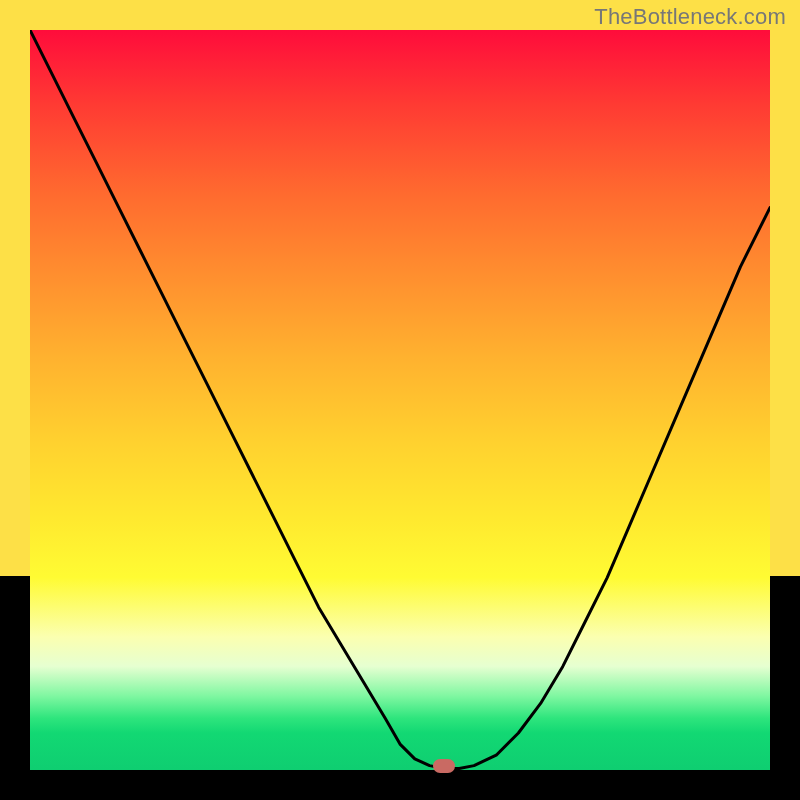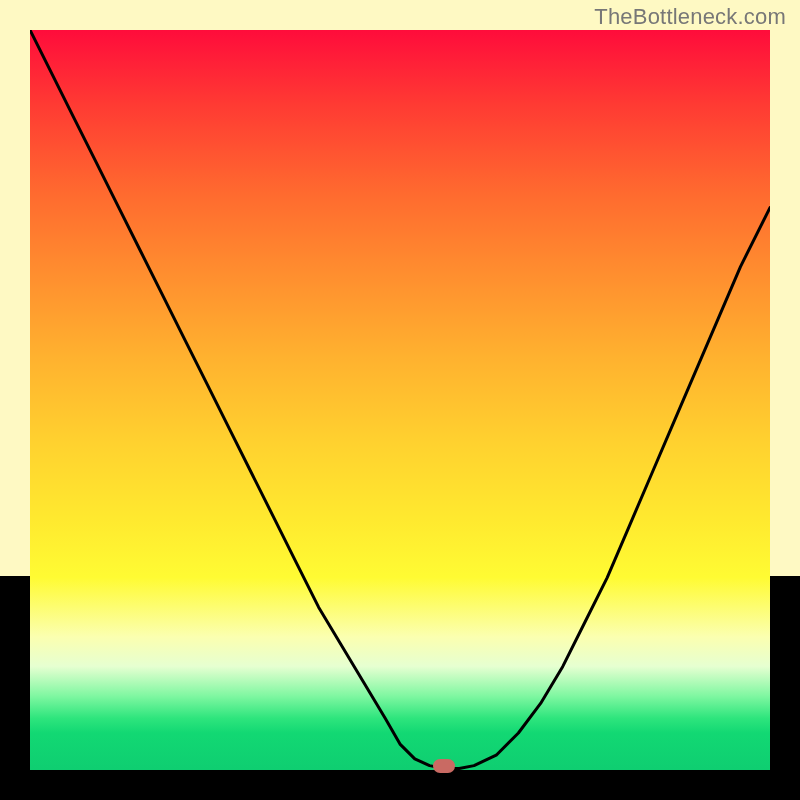--- a/index.html
+++ b/index.html
@@ -8,21 +8,21 @@
     width: 800px;
     height: 800px;
     background: #000;
     overflow: hidden;
     font-family: Arial, Helvetica, sans-serif;
   }
   .frame {
     position: relative;
     width: 800px;
     height: 576px;
-    background: #fef9c3;
+    background: #fde047;
   }
   .watermark {
     position: absolute;
     top: 4px;
     right: 14px;
     color: #777;
     font-size: 22px;
     font-weight: 500;
     letter-spacing: 0.2px;
     z-index: 10;

